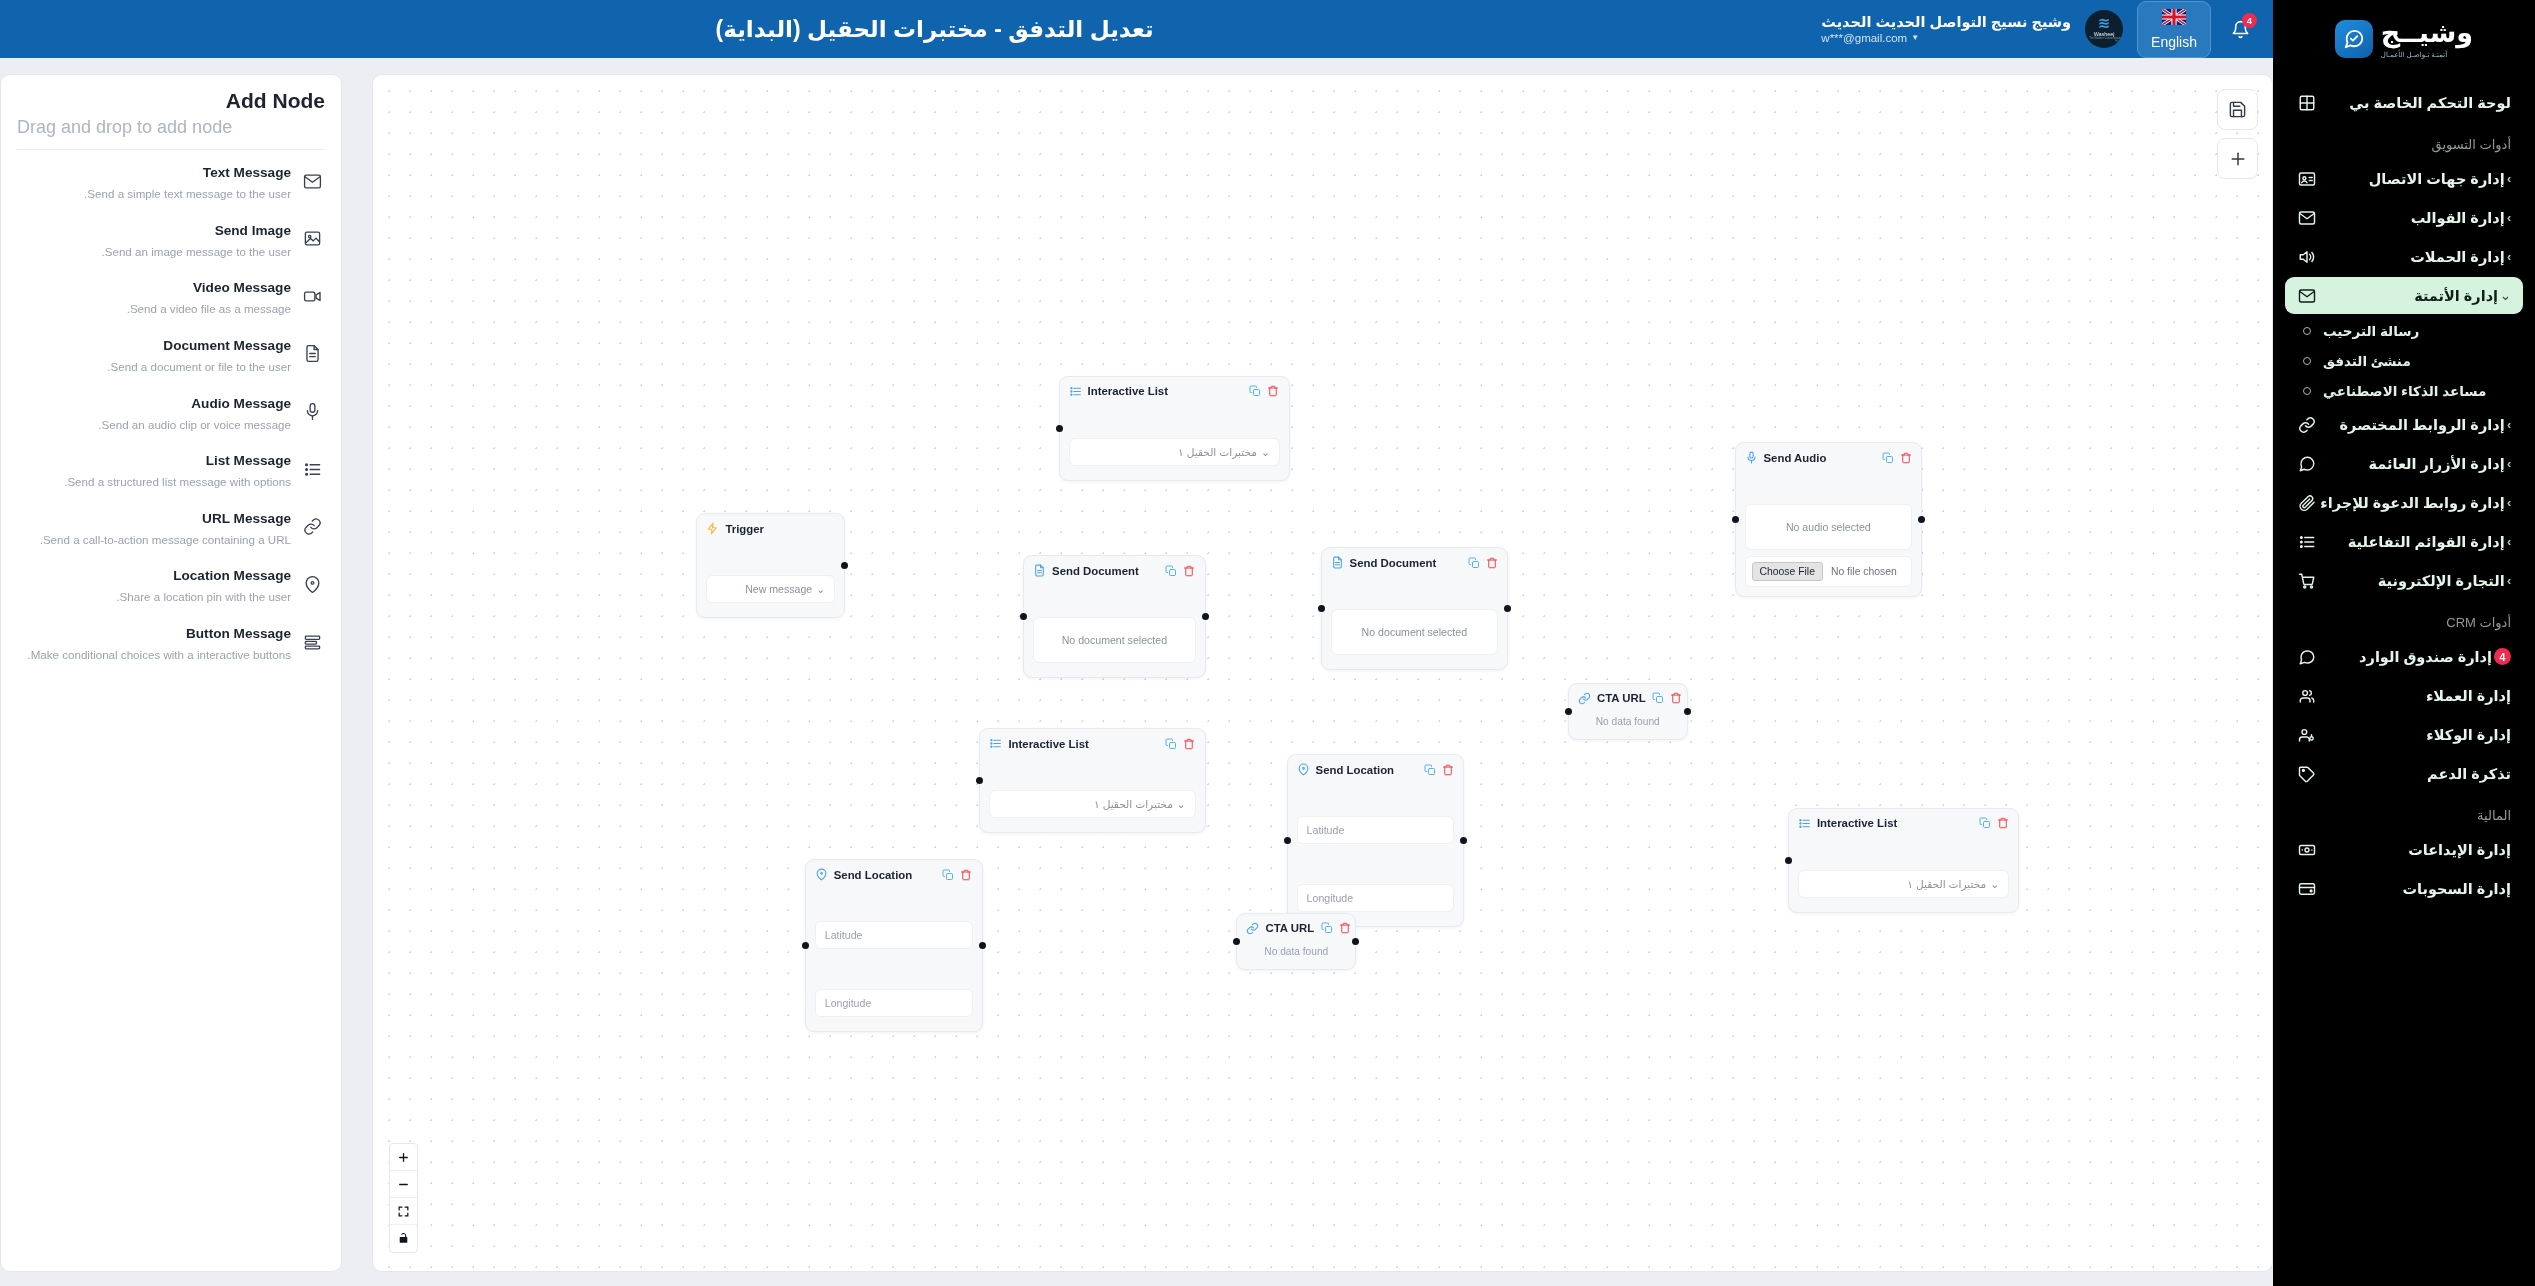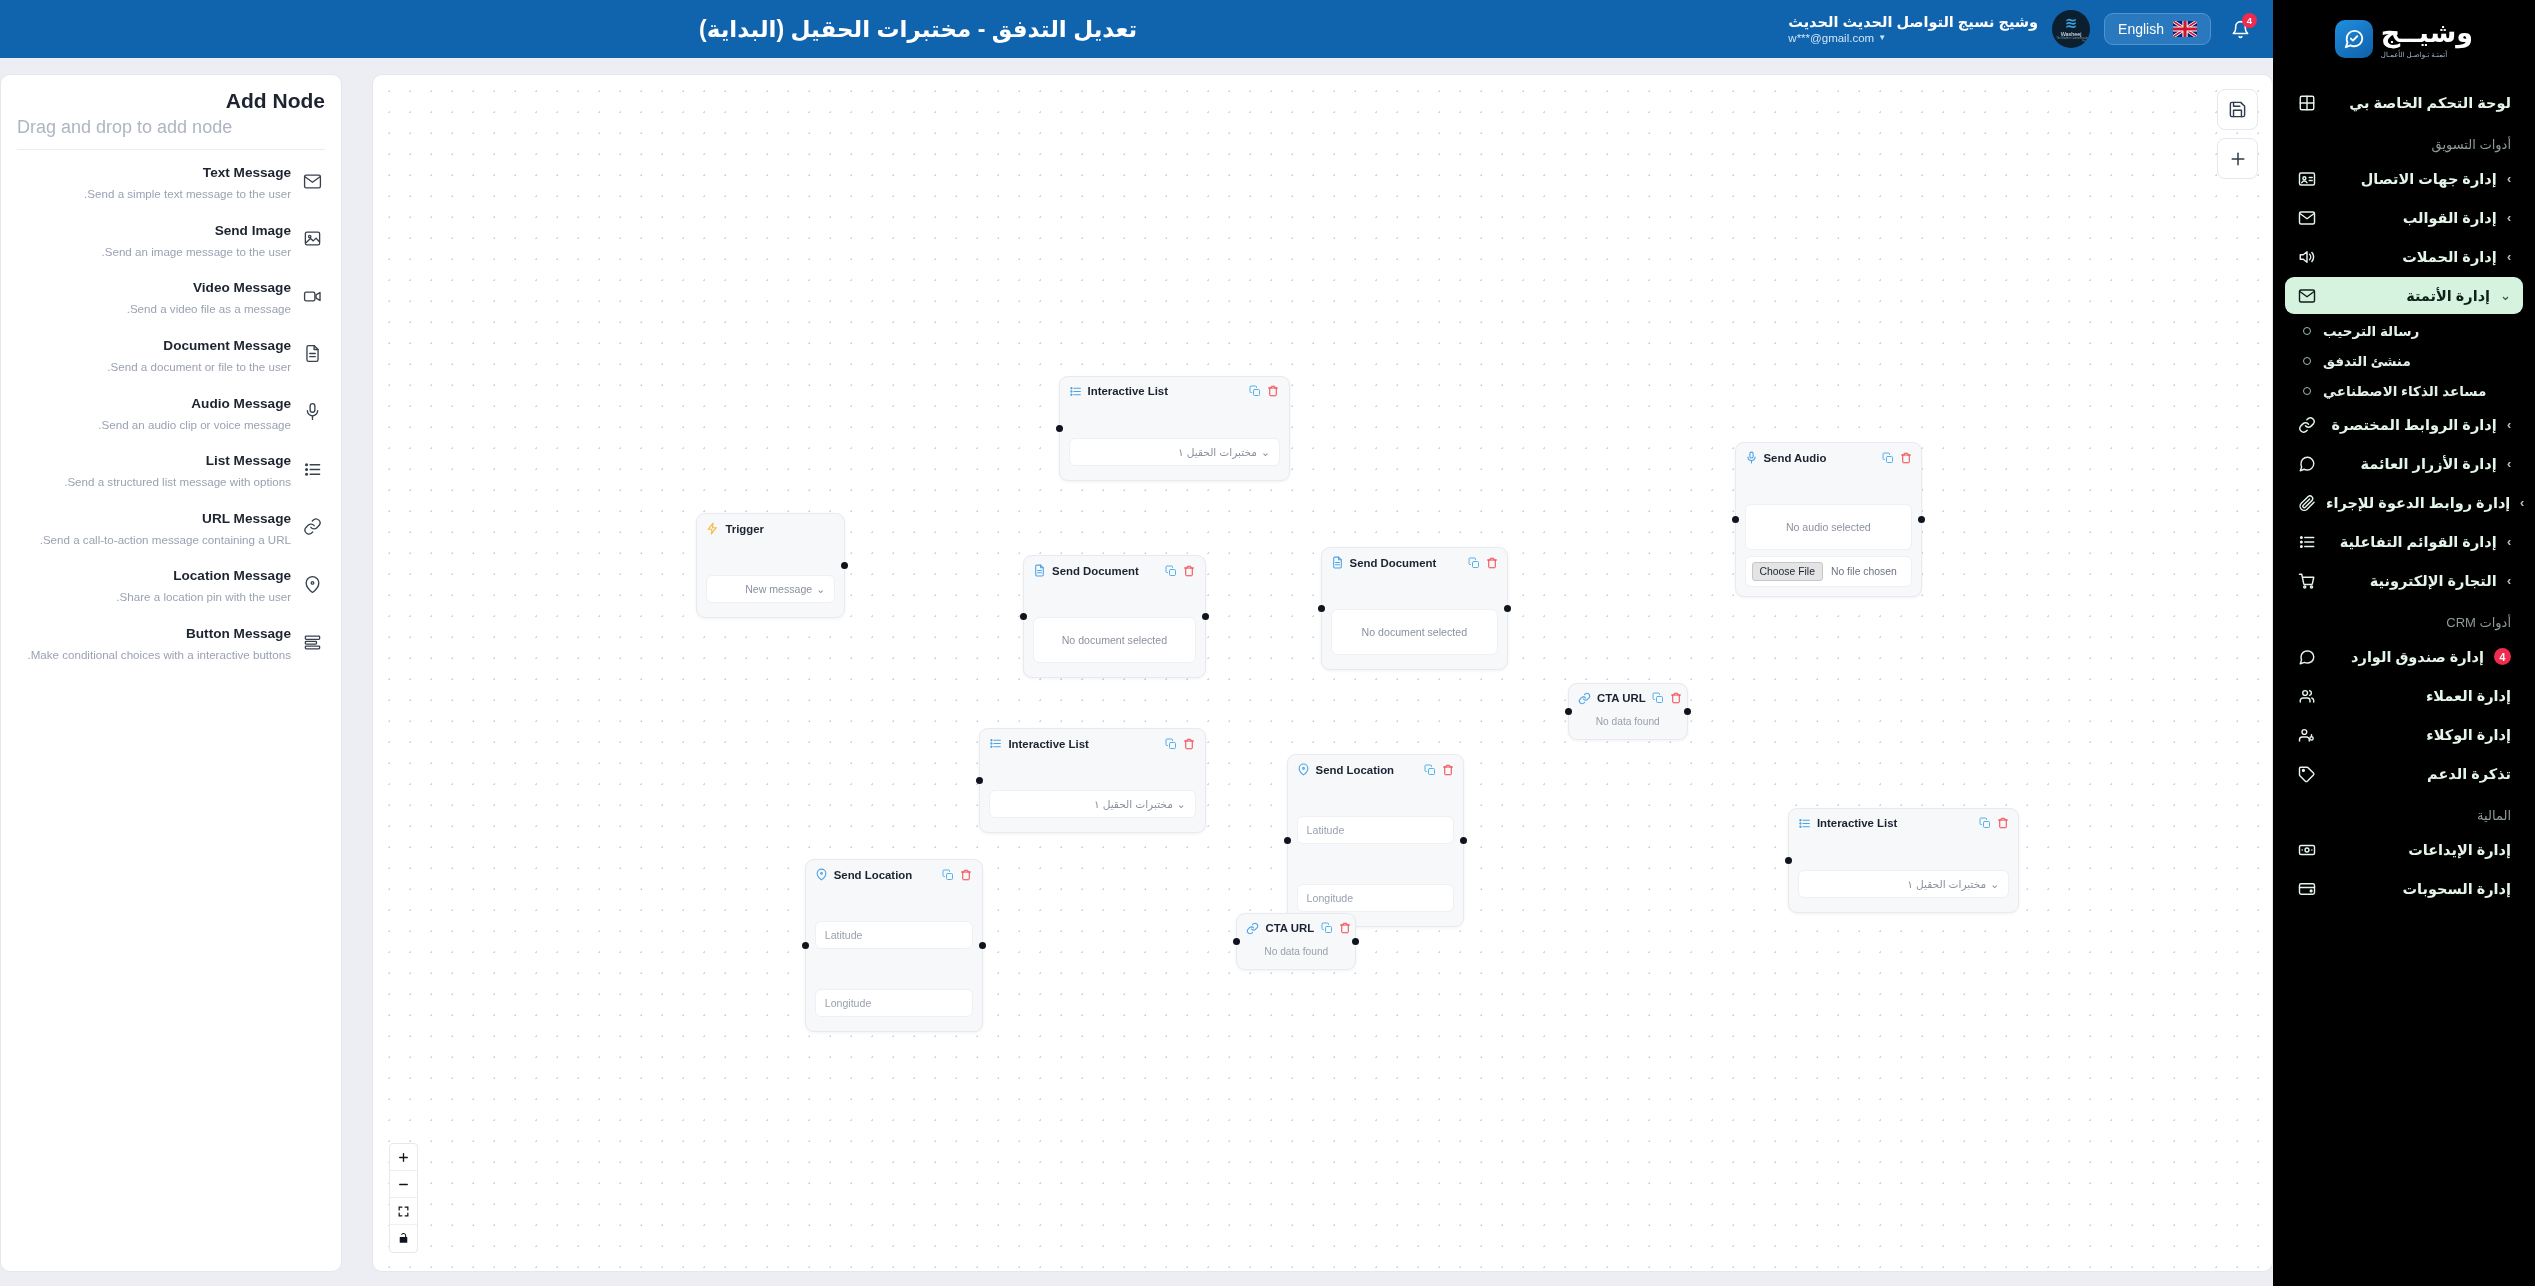--- a/index.html
+++ b/index.html
@@ -37,21 +37,21 @@
   }
 
   .nav { padding: 6px 12px 20px 12px; }
   .nav-section {
     font-size: 13px; color: #8e9b96; text-align: right;
     padding: 14px 12px 8px 12px; font-weight: 400;
   }
   .nav-item {
     display: flex; align-items: center; flex-direction: row-reverse;
     justify-content: flex-start;
-    gap: 10px; padding: 9px 12px; border-radius: 9px;
+    gap: 2px; padding: 9px 12px; border-radius: 9px;
     font-size: 14.5px; font-weight: 700; color: #e4f5ea;
     cursor: pointer; position: relative; margin-bottom: 2px;
   }
   .nav-item.active { background: #d6f3e0; color: #0f2018; }
   .nav-item .ic {
     width: 19px; height: 19px; flex: none;
     display: flex; align-items: center; justify-content: center;
   }
   .nav-item .lbl { flex: 1; text-align: right; white-space: nowrap; }
   .nav-item .chev {
@@ -84,21 +84,21 @@
   }
   .header-left { display: flex; align-items: center; gap: 14px; flex-direction: row; }
   .bell-wrap { position: relative; width: 30px; height: 30px;
     display: flex; align-items: center; justify-content: center; cursor: pointer; }
   .bell-badge {
     position: absolute; top: -1px; right: -2px; background: #ef2b4e; color: #fff;
     font-size: 9.5px; font-weight: 700; min-width: 15px; height: 15px;
     border-radius: 50%; display: flex; align-items: center; justify-content: center;
   }
   .lang-btn {
-    display: flex; align-items: center; gap: 9px; flex-direction: row;
+    display: flex; align-items: center; gap: 9px; flex-direction: column;
     background: #2a78bd; border: 1px solid #4f95cf; border-radius: 9px;
     padding: 7px 13px; color: #fff; font-size: 14px; cursor: pointer;
   }
   .flag {
     width: 24px; height: 16px; flex: none; border-radius: 2px; overflow: hidden;
   }
   .avatar {
     width: 38px; height: 38px; border-radius: 50%; background: #0b1f2e;
     display: flex; flex-direction: column; align-items: center; justify-content: center;
     flex: none; overflow: hidden;

